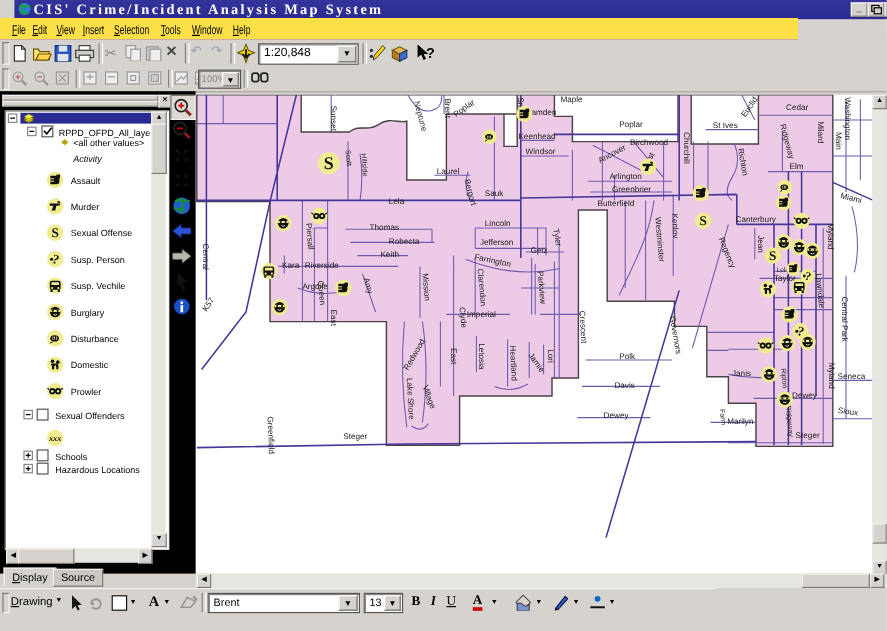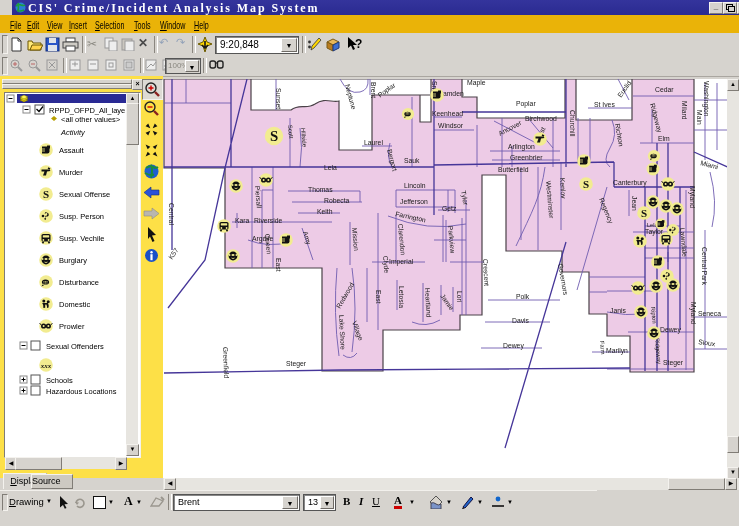--- a/index.html
+++ b/index.html
@@ -91,21 +91,21 @@
       </svg>
   <div class="abs" style="left:16px;top:1px;font-family:'Liberation Serif',serif;font-weight:bold;font-size:12px;color:#fff;letter-spacing:1.9px">CIS' Crime/Incident Analysis Map System</div>
   <div class="abs raised" style="left:697px;top:2px;width:12px;height:10px;background:#d6d3ce;font-size:8px;line-height:7px;text-align:center;font-weight:bold">_</div>
   <div class="abs raised" style="left:711px;top:2px;width:12px;height:10px;background:#d6d3ce">
         <div class="abs" style="left:2px;top:1px;width:5px;height:4px;border:1px solid #000"></div>
         <div class="abs" style="left:4px;top:3px;width:5px;height:4px;border:1px solid #000;background:#d6d3ce"></div>
       </div>
   <div class="abs raised" style="left:725px;top:2px;width:12px;height:10px;background:#d6d3ce;font-size:9px;line-height:10px;text-align:center;font-weight:bold">×</div>
 </div>
 
-<div class="abs" style="left:0;top:15px;width:739px;height:18px;background:#eab308;border-bottom:1px solid #6d28d9">
+<div class="abs" style="left:0;top:15px;width:665px;height:18px;background:#fde047;border-bottom:1px solid #6d28d9">
   <div class="mi" style="left:10px"><u>F</u>ile</div>
   <div class="mi" style="left:27px"><u>E</u>dit</div>
   <div class="mi" style="left:47px"><u>V</u>iew</div>
   <div class="mi" style="left:69px"><u>I</u>nsert</div>
   <div class="mi" style="left:95px"><u>S</u>election</div>
   <div class="mi" style="left:134px"><u>T</u>ools</div>
   <div class="mi" style="left:160px"><u>W</u>indow</div>
   <div class="mi" style="left:194px"><u>H</u>elp</div>
 </div>
 
@@ -149,21 +149,21 @@
   <div class="abs" style="left:159px;top:3px;font-size:11px;color:#93a2b8">↶</div>
   <div class="abs" style="left:176px;top:3px;font-size:11px;color:#93a2b8">↷</div>
   <div class="sep" style="left:192px;top:3px;height:17px"></div>
 
   <svg class="abs" style="left:197px;top:3px" width="16" height="17" viewBox="0 0 16 17">
         <path d="M8,1 L10,6 L15,8 L10,10 L8,16 L6,10 L1,8 L6,6 Z" fill="#ffd800" stroke="#6b5a00"></path>
         <path d="M8,5 v7 M5,9 l3,3 l3,-3" stroke="#1a1a1a" stroke-width="1.6" fill="none"></path>
       </svg>
 
   <div class="combo" style="left:215px;top:3px;width:82px;height:16px">
-        <div class="abs" style="left:4px;top:2px;font-size:10px">9:20,848</div>
+        <div class="abs" style="left:4px;top:2px;font-size:10px">1:20,848</div>
         <div class="cbtn">▼</div>
       </div>
   <div class="sep" style="left:302px;top:3px;height:17px"></div>
 
   <svg class="abs" style="left:307px;top:4px" width="15" height="15" viewBox="0 0 15 15">
         <circle cx="2.5" cy="5" r="1.4" fill="#333"></circle>
         <circle cx="2.5" cy="10" r="1.4" fill="#333"></circle>
         <path d="M12,1 L14,3 L7,11 L4,13 L5,9 Z" fill="#ffd800" stroke="#333" stroke-width=".8"></path>
       </svg>
 
@@ -403,21 +403,21 @@
   <div class="abs raised" style="left:0;top:357px;width:10px;height:15px;background:#d6d3ce"></div>
   <div class="abs raised" style="left:0;top:388px;width:10px;height:10px;background:#d6d3ce;font-size:6px;text-align:center;line-height:9px">▼</div>
 </div>
 
 <div class="abs" style="left:163px;top:478px;width:576px;height:12px;background:#e7e5e0">
   <div class="abs raised" style="left:1px;top:0;width:10px;height:10px;background:#d6d3ce;font-size:6px;text-align:center;line-height:9px">◀</div>
   <div class="abs raised" style="left:505px;top:0;width:55px;height:10px;background:#d6d3ce"></div>
   <div class="abs raised" style="left:562px;top:0;width:10px;height:10px;background:#d6d3ce;font-size:6px;text-align:center;line-height:9px">▶</div>
 </div>
 
-<div class="abs" style="left:0;top:76px;width:163px;height:402px;background:#fde047">
+<div class="abs" style="left:0;top:76px;width:163px;height:402px;background:#000000">
 
   <div class="abs raised" style="left:2px;top:3px;width:128px;height:3px;background:#d6d3ce"></div>
   <div class="abs raised" style="left:2px;top:8px;width:128px;height:3px;background:#d6d3ce"></div>
   <div class="abs raised" style="left:132px;top:3px;width:9px;height:9px;background:#d6d3ce;font-size:7px;line-height:8px;text-align:center;font-weight:bold">×</div>
 
   <div class="abs sunken" id="tocslot" style="left:4px;top:16px;width:135px;height:364px;background:#fff;overflow:hidden">
     <svg width="133" height="362" viewBox="0 0 133 362" font-family="Liberation Sans,sans-serif">
       <rect x="12" y="1" width="109" height="9" fill="#2a2a94"></rect>
       <rect x="2" y="2" width="7" height="7" fill="#fff" stroke="#888"></rect>
           <path d="M3.5,5.5 h4" stroke="#000"></path>
@@ -484,21 +484,21 @@
   </div>
 
   <div class="abs" style="left:5px;top:381px;width:121px;height:12px;background:#e7e5e0">
     <div class="abs raised" style="left:0;top:0;width:10px;height:11px;background:#d6d3ce;font-size:6px;text-align:center;line-height:10px">◀</div>
     <div class="abs raised" style="left:10px;top:0;width:45px;height:11px;background:#d6d3ce"></div>
     <div class="abs raised" style="left:110px;top:0;width:10px;height:11px;background:#d6d3ce;font-size:6px;text-align:center;line-height:10px">▶</div>
   </div>
 
   <div class="abs" style="left:0;top:396px;width:163px;height:18px">
     <div class="abs raised" style="left:3px;top:1px;width:42px;height:15px;background:#d6d3ce;border-bottom:none;font-size:9px;text-align:center;line-height:14px"><u>D</u>isplay</div>
-    <div class="abs raised" style="left:31px;top:2px;width:40px;height:13px;background:#cdc9c2;font-size:9px;line-height:13px">Source</div>
+    <div class="abs raised" style="left:44px;top:2px;width:40px;height:13px;background:#cdc9c2;font-size:9px;text-align:center;line-height:13px">Source</div>
   </div>
 </div>
 
 <div class="abs" id="stripslot" style="left:141px;top:77px;width:22px;height:300px">
   <div class="abs sunken" style="left:1px;top:2px;width:19px;height:19px;background:#dddad4">
     <svg width="19" height="19" viewBox="0 0 19 19">
           <circle cx="8" cy="8" r="5" fill="none" stroke="#222" stroke-width="1.4"></circle>
           <path d="M12,12 l4,4" stroke="#8a2020" stroke-width="2.4"></path>
           <path d="M5.5,8 h5 M8,5.5 v5" stroke="#c00" stroke-width="1.4"></path>
         </svg>

